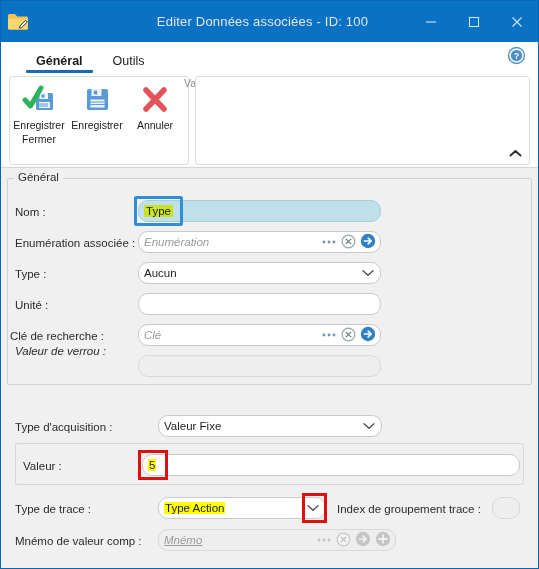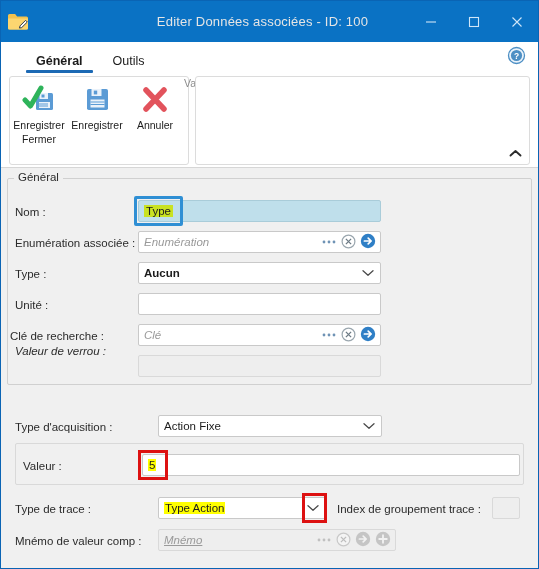--- a/index.html
+++ b/index.html
@@ -205,21 +205,21 @@
     color: #2b2b2b;
     white-space: nowrap;
   }
 
   
   .fld {
     box-sizing: border-box;
     height: 22px;
     background: #ffffff;
     border: 1px solid #c9c9c9;
-    border-radius: 2px;
+    border-radius: 10px;
     display: flex;
     align-items: center;
     padding: 0 5px;
     font-size: 11.5px;
     color: #1c1c1c;
     position: relative;
   }
   .fld.disabled { background:#eeeeee; border-color:#d9d9d9; color:#9a9a9a; }
   .fld.blue { background:#bfdfeb; border-color:#a9ccd9; }
   .fld .ph { color:#9a9a9a; font-style: italic; }
@@ -404,21 +404,21 @@
               <circle cx="8" cy="8" r="7.2" fill="#2f7fc6"></circle>
               <path d="M4.4 8h6.4M8.2 5.2L11.2 8l-3 2.8" stroke="#fff" stroke-width="1.7" fill="none" stroke-linecap="round" stroke-linejoin="round"></path>
             </svg>
         </span>
       </span>
     </div>
 
     <div class="row" style="left:14px; top:95px;">
       <div class="lab">Type :</div>
     </div>
-    <div class="fld" style="position:absolute; left:137px; top:94px; width:243px;font-weight:bold;">
+    <div class="fld" style="position:absolute; left:137px; top:94px; width:243px;">
       <span>Aucun</span>
       <span class="dd">
         <svg width="12" height="8" viewBox="0 0 12 8">
             <path d="M1 1.8l5 4.4 5-4.4" stroke="#4a4a4a" stroke-width="1.3" fill="none" stroke-linecap="round" stroke-linejoin="round"></path>
           </svg>
       </span>
     </div>
 
     <div class="row" style="left:14px; top:126px;">
       <div class="lab">Unité :</div>
@@ -460,21 +460,21 @@
     </div>
     <div class="fld disabled" style="position:absolute; left:137px; top:187px; width:243px;">
       <span></span>
     </div>
 
 
     <div class="row" style="left:14px; top:248px;">
       <div class="lab">Type d'acquisition :</div>
     </div>
     <div class="fld" style="position:absolute; left:157px; top:247px; width:224px;">
-      <span>Action Fixe</span>
+      <span>Valeur Fixe</span>
       <span class="dd">
         <svg width="12" height="8" viewBox="0 0 12 8">
             <path d="M1 1.8l5 4.4 5-4.4" stroke="#4a4a4a" stroke-width="1.3" fill="none" stroke-linecap="round" stroke-linejoin="round"></path>
           </svg>
       </span>
     </div>
 
     <div class="sub-panel" style="left:14px; right:14px; top:275px; height:42px;"></div>
     <div class="row" style="left:22px; top:287px;">
       <div class="lab">Valeur :</div>

